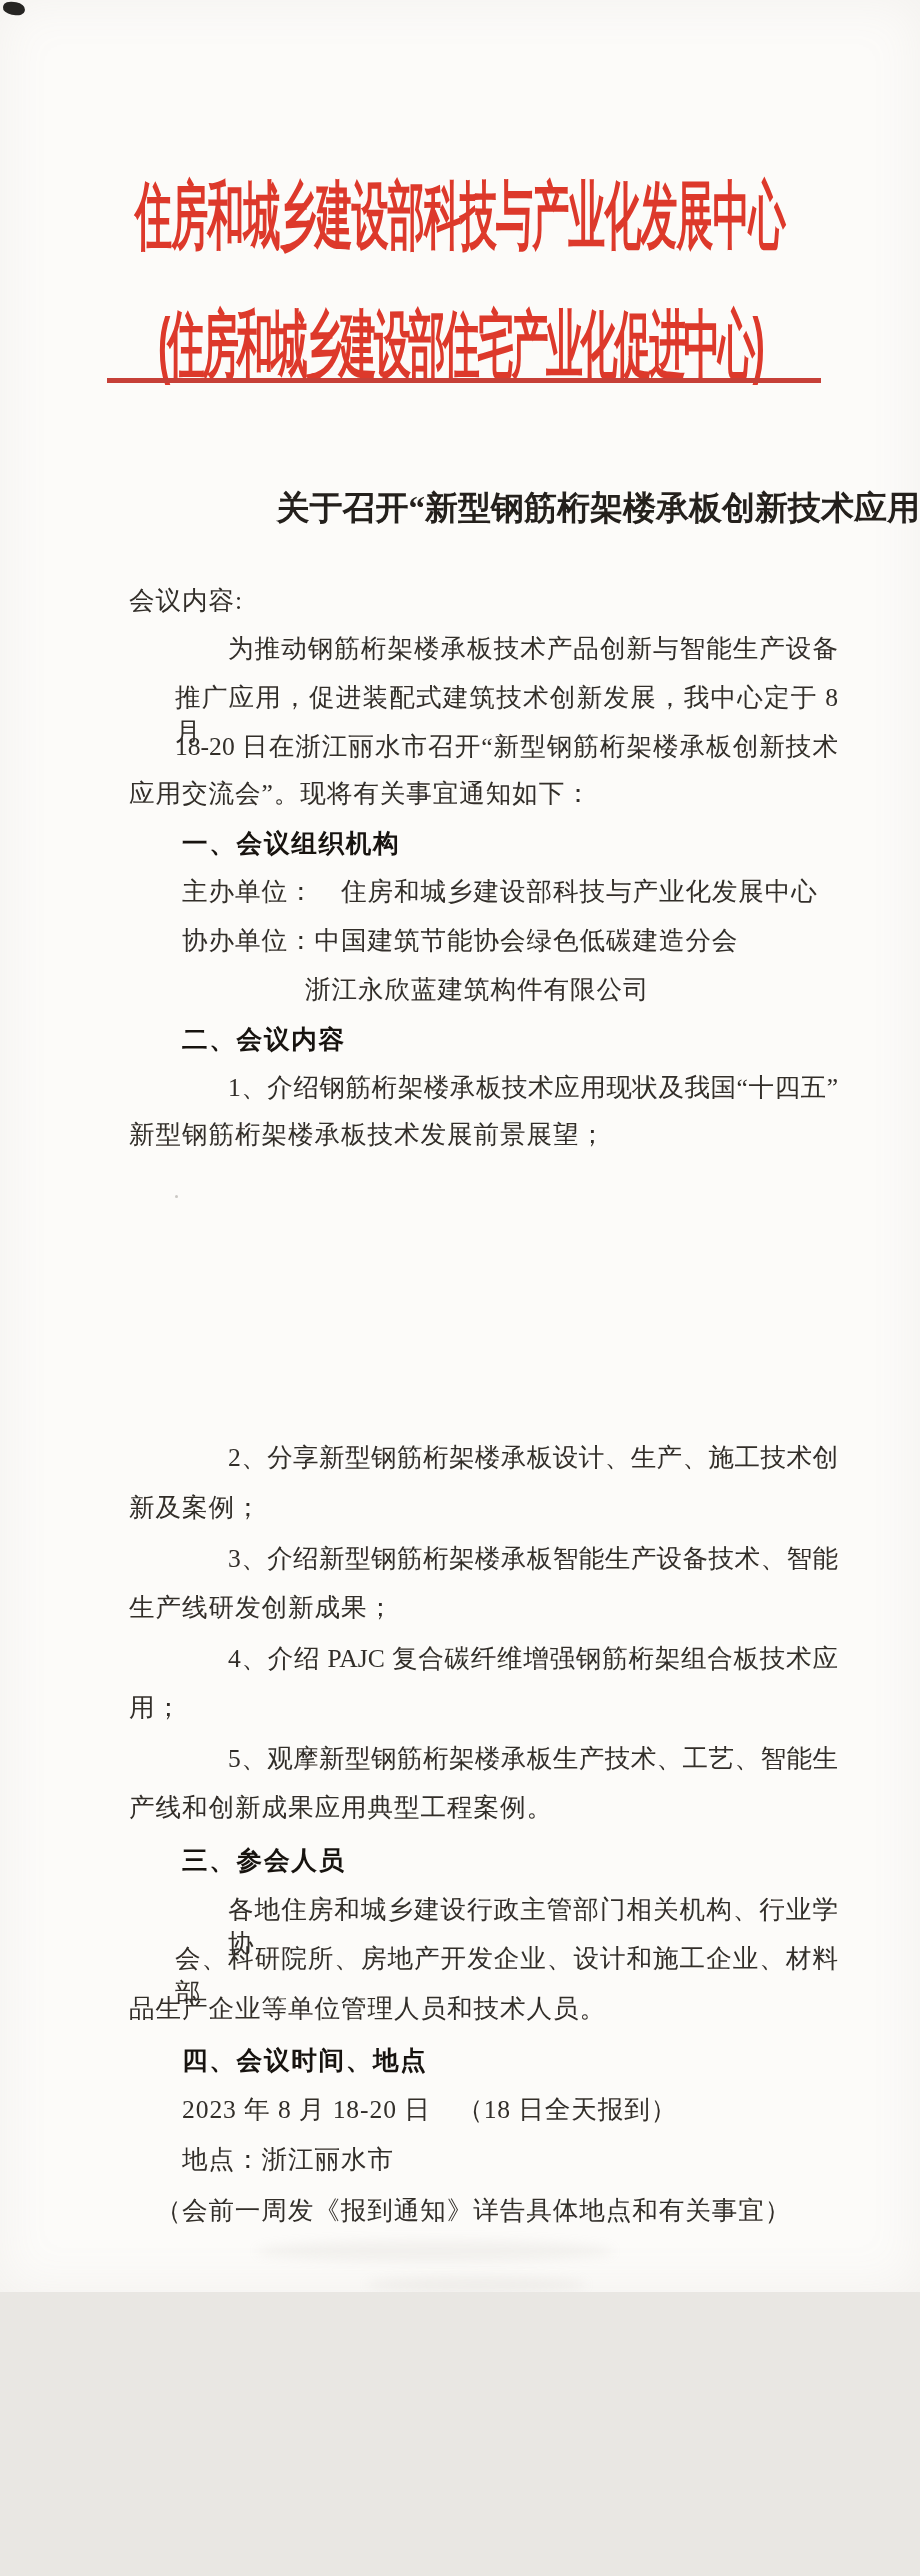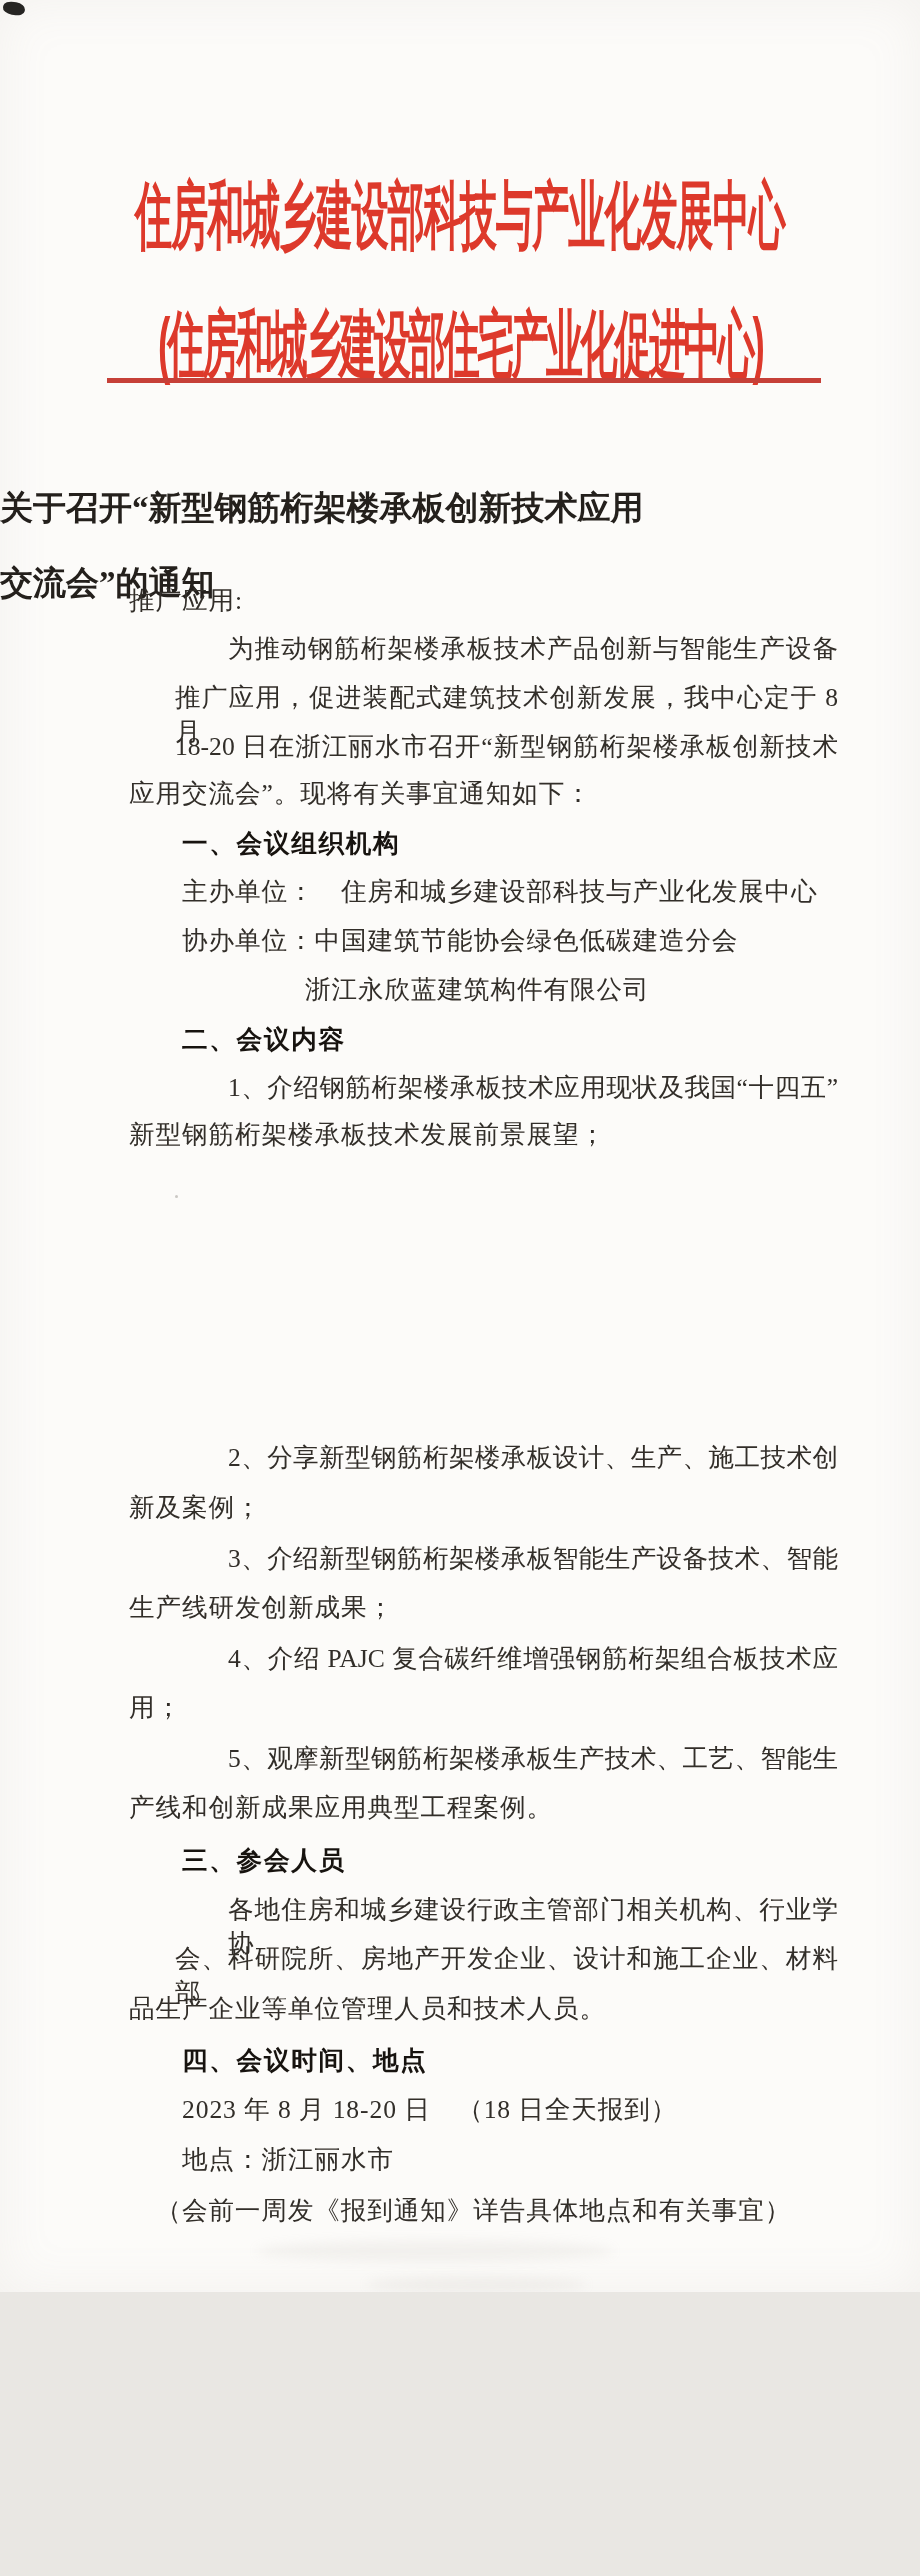--- a/index.html
+++ b/index.html
@@ -18,21 +18,21 @@
   }
   .red-l1{top:179px;font-size:37px;letter-spacing:-0.9px;}
   .red-l2{top:308px;font-size:37px;letter-spacing:-2.6px;}
   .doc-number{
     position:absolute;top:346px;left:0;width:100%;text-align:center;
     font-size:28px;letter-spacing:1.7px;color:#38332e;
   }
   .red-rule{position:absolute;left:107px;top:378px;width:714px;height:5.1px;background:#c64038;}
   
   .doc-title{
-    position:absolute;left:0;width:100%;text-align:left;font-weight:700;
+    position:absolute;left:0;width:100%;text-align:right;font-weight:700;
     font-size:33px;color:#24201c;letter-spacing:0;line-height:1.2;
   }
   .title-l1{top:489px;}
   .title-l2{top:564px;}
   
   .line{
     position:absolute;left:129px;width:663px;box-sizing:border-box;
     font-size:25.6px;line-height:34px;letter-spacing:0.9px;color:#322e29;white-space:nowrap;
   }
   .justify{
@@ -79,24 +79,23 @@
   <div class="speck"></div>
   <div class="smudge smudge-1"></div>
   <div class="smudge smudge-2"></div>
 
   <div class="red-line red-l1">住房和城乡建设部科技与产业化发展中心</div>
   <div class="red-line red-l2">(住房和城乡建设部住宅产业化促进中心)</div>
 
   <div class="red-rule"></div>
 
   <div class="doc-title title-l1">关于召开“新型钢筋桁架楼承板创新技术应用</div>
-  <div class="doc-title title-l2">交流会”的通知</div>
 
   <div>
-      <div class="line " style="top: 584px;">推广应用:</div>
+      <div class="line " style="top: 584px;">会议内容:</div>
       <div class="line indent justify" style="top: 632px;">为推动钢筋桁架楼承板技术产品创新与智能生产设备</div>
       <div class="line justify" style="top: 681px;">推广应用，促进装配式建筑技术创新发展，我中心定于 8 月</div>
       <div class="line justify" style="top: 730px;">18-20 日在浙江丽水市召开“新型钢筋桁架楼承板创新技术</div>
       <div class="line " style="top: 777px;">应用交流会”。现将有关事宜通知如下：</div>
       <div class="line indent heading" style="top: 826px;">一、会议组织机构</div>
       <div class="line indent" style="top: 875px;">主办单位：　住房和城乡建设部科技与产业化发展中心</div>
       <div class="line indent" style="top: 924px;">协办单位：中国建筑节能协会绿色低碳建造分会</div>
       <div class="line indent2" style="top: 973px;">浙江永欣蓝建筑构件有限公司</div>
       <div class="line indent heading" style="top: 1022px;">二、会议内容</div>
       <div class="line indent justify" style="top: 1071px;">1、介绍钢筋桁架楼承板技术应用现状及我国“十四五”</div>

